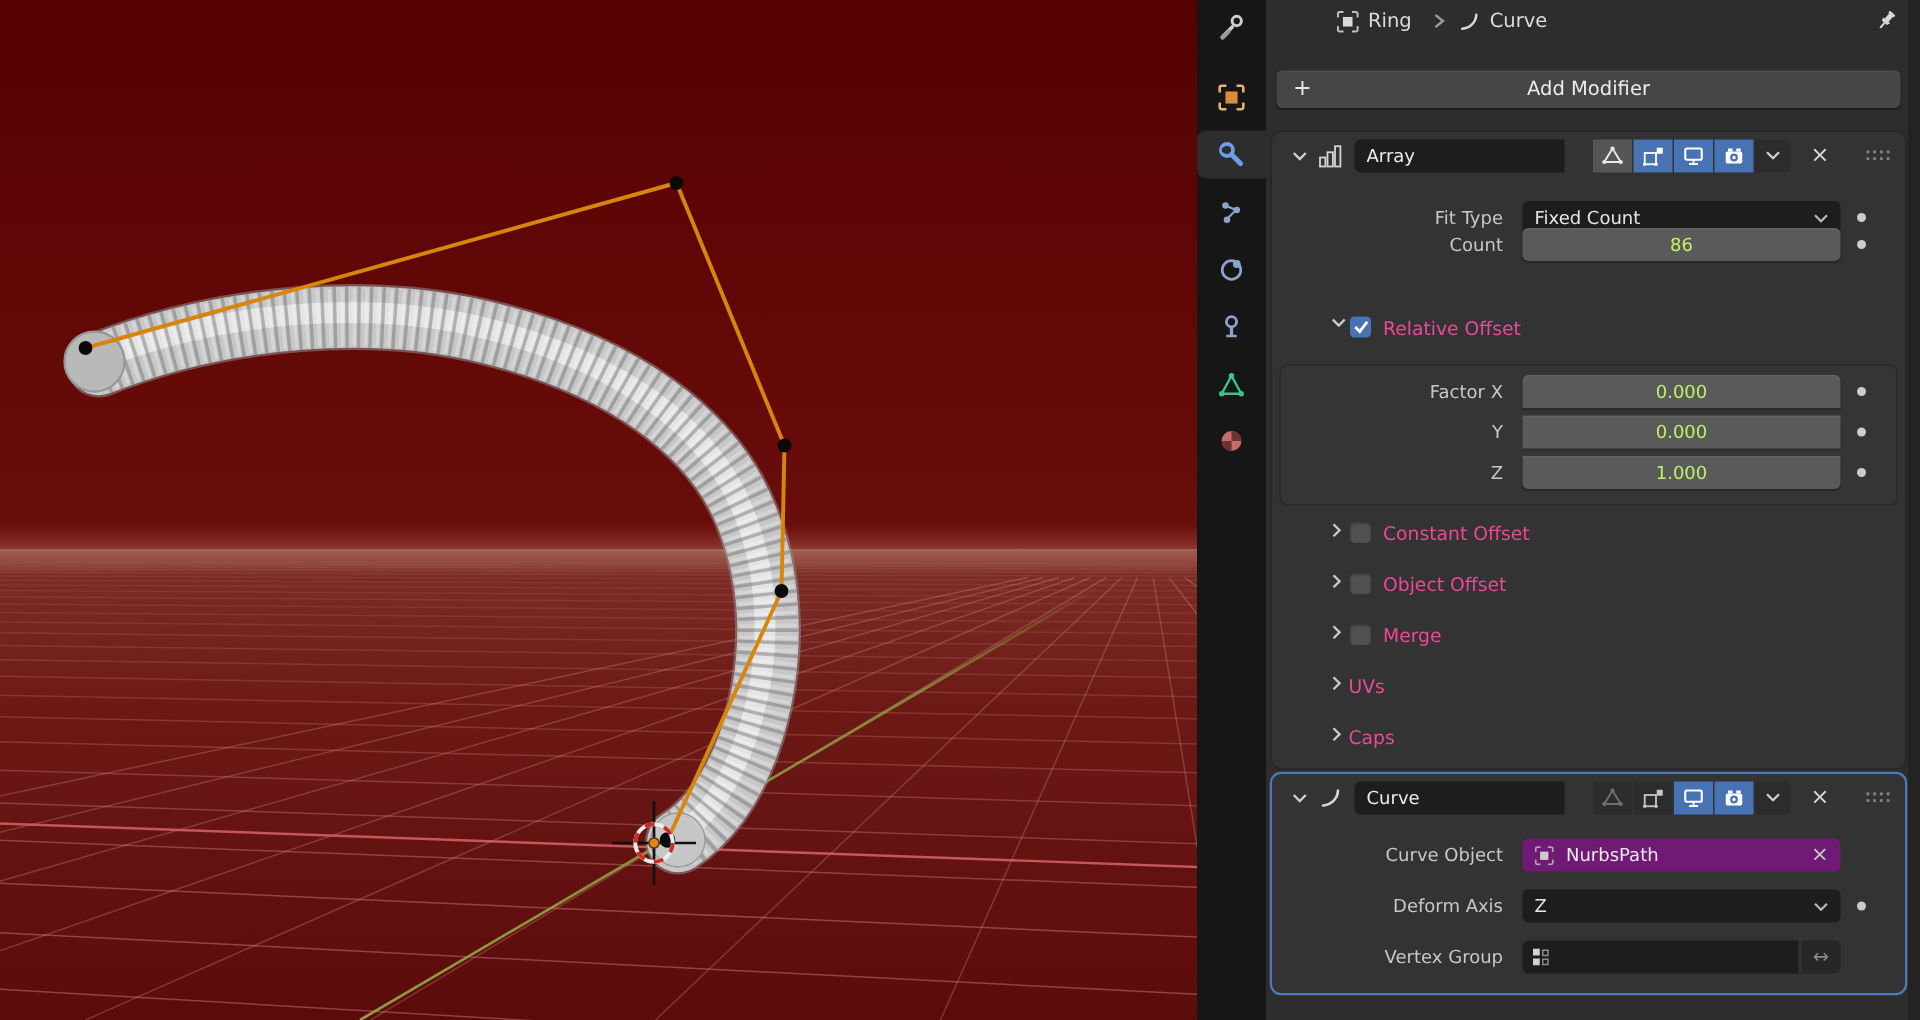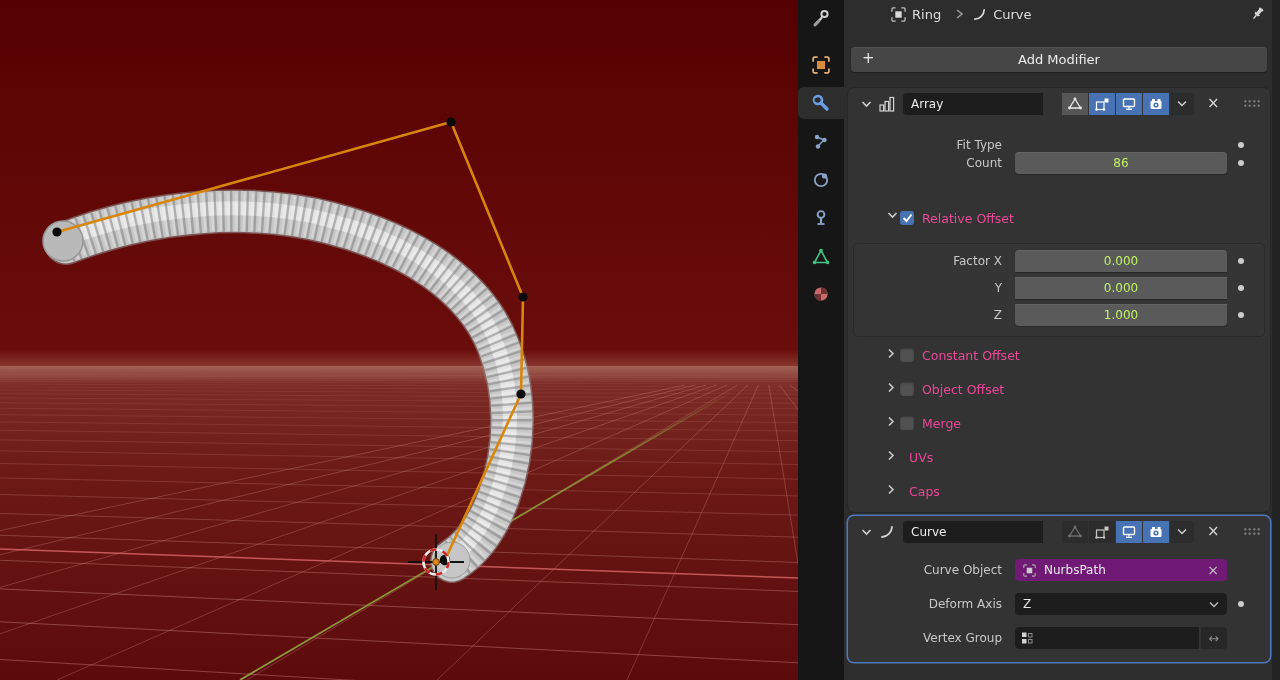--- a/index.html
+++ b/index.html
@@ -47,21 +47,21 @@
   .dd .ddchev{margin-left:auto;display:flex;}
   .num{background:#5a5a5a;border-radius:4px;display:flex;align-items:center;justify-content:center;
        font-size:12px;color:#bef264;box-shadow:inset 0 1px 0 rgba(255,255,255,.06),0 1px 1px rgba(0,0,0,.25);}
   .deco{position:absolute;left:390px;top:8px;width:6px;height:6px;border-radius:50%;background:#cccccc;}
   .shead{position:absolute;left:0;right:0;height:20px;display:flex;align-items:flex-start;font-size:12.5px;color:#ec4899;}
   .shead .schev{margin-left:39px;display:flex;width:12px;}
   .cbox{width:14px;height:14px;border-radius:3px;margin-left:1px;display:flex;align-items:center;justify-content:center;}
   .cbox.checked{background:#4772b3;}
   .cbox.un{background:#515151;box-shadow:inset 0 1px 2px rgba(0,0,0,.35);}
   .shead .slabel{margin-left:8px;}
-  .shead.nobox .slabel{margin-left:10px;}
+  .shead.nobox .slabel{margin-left:0;}
   #fbox{position:absolute;left:5px;right:5px;top:155px;height:92px;background:#353535;
         border:1px solid #2a2a2a;border-radius:5px;}
   .objfield{background:#701a75;border-radius:4px;display:flex;align-items:center;padding:0 8px;
             font-size:12px;color:#e8e8e8;}
   .objfield .oico{margin-right:8px;display:flex;}
   .objfield .ox{margin-left:auto;color:#c9c9c9;font-size:14px;}
   .vgwrap{display:flex;}
   .vgmain{width:184px;height:22px;background:#1d1d1d;border-radius:4px 0 0 4px;display:flex;align-items:center;
           padding-left:5px;box-sizing:border-box;margin-right:2px;}
   .vgseg{width:26px;height:22px;background:#272727;border-radius:0 4px 4px 0;display:flex;align-items:center;
@@ -316,20 +316,28 @@
               <polyline points="1,1.5 5,5.5 9,1.5" fill="none" stroke="#cfcfcf" stroke-width="1.5"></polyline>
               </svg>
           </div>
         </div>
         <span class="xbtn">×</span>
         <span class="dots"></span>
       </div>
 
       <div class="row" style="top:46px">
         <span class="rlabel">Fit Type</span>
+        <div class="rfield dd">
+          <span>Fixed Count</span>
+          <span class="ddchev">
+            <svg width="10" height="7">
+                <polyline points="1,1.5 5,5.5 9,1.5" fill="none" stroke="#b9b9b9" stroke-width="1.5"></polyline>
+              </svg>
+            </span>
+        </div>
         <span class="deco"></span>
       </div>
 
       <div class="row" style="top:64px">
         <span class="rlabel">Count</span>
         <div class="rfield num">
           <span>86</span>
         </div>
         <span class="deco"></span>
       </div>

